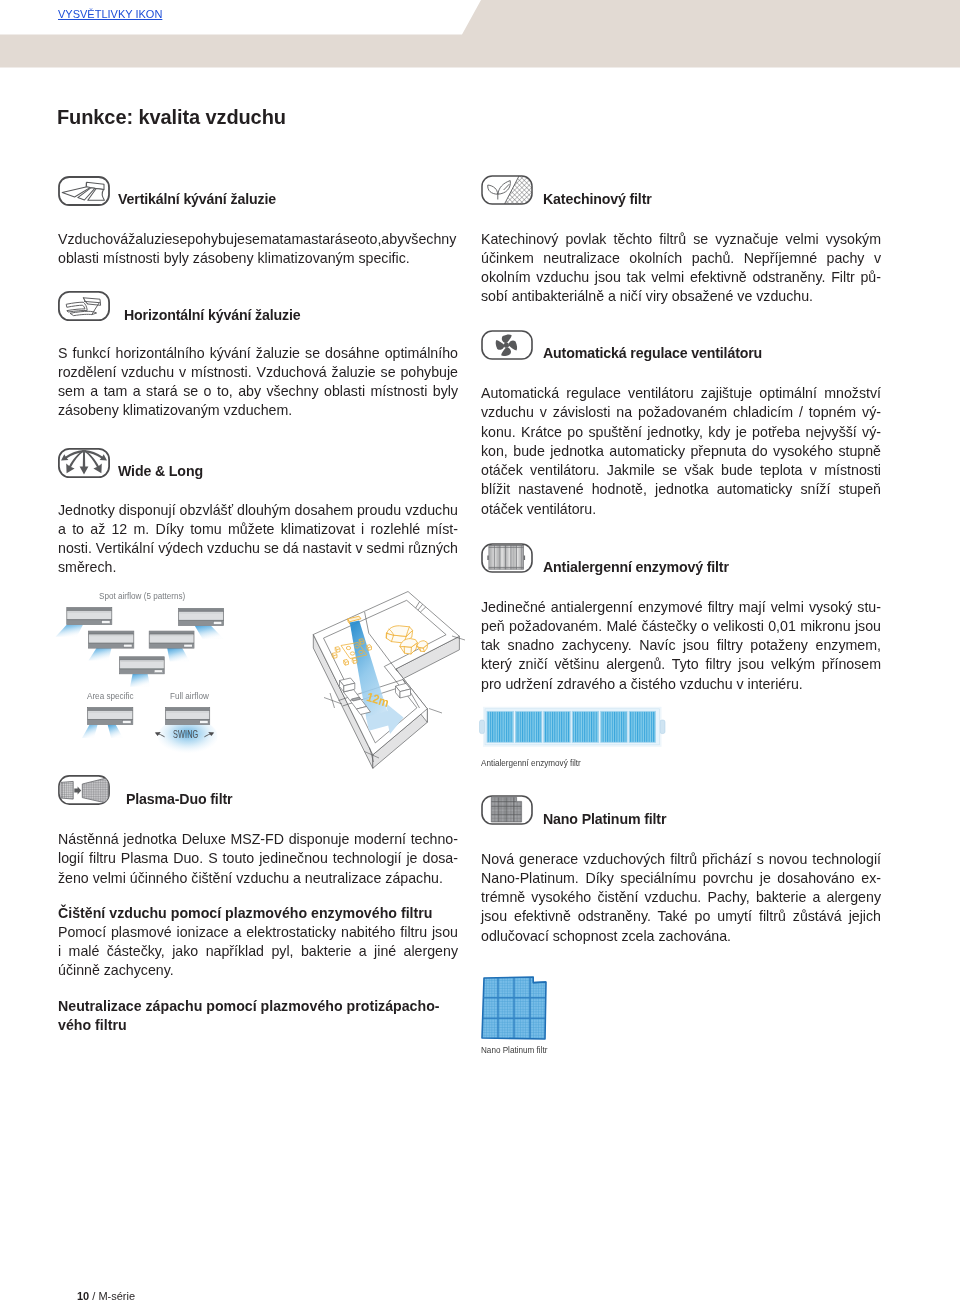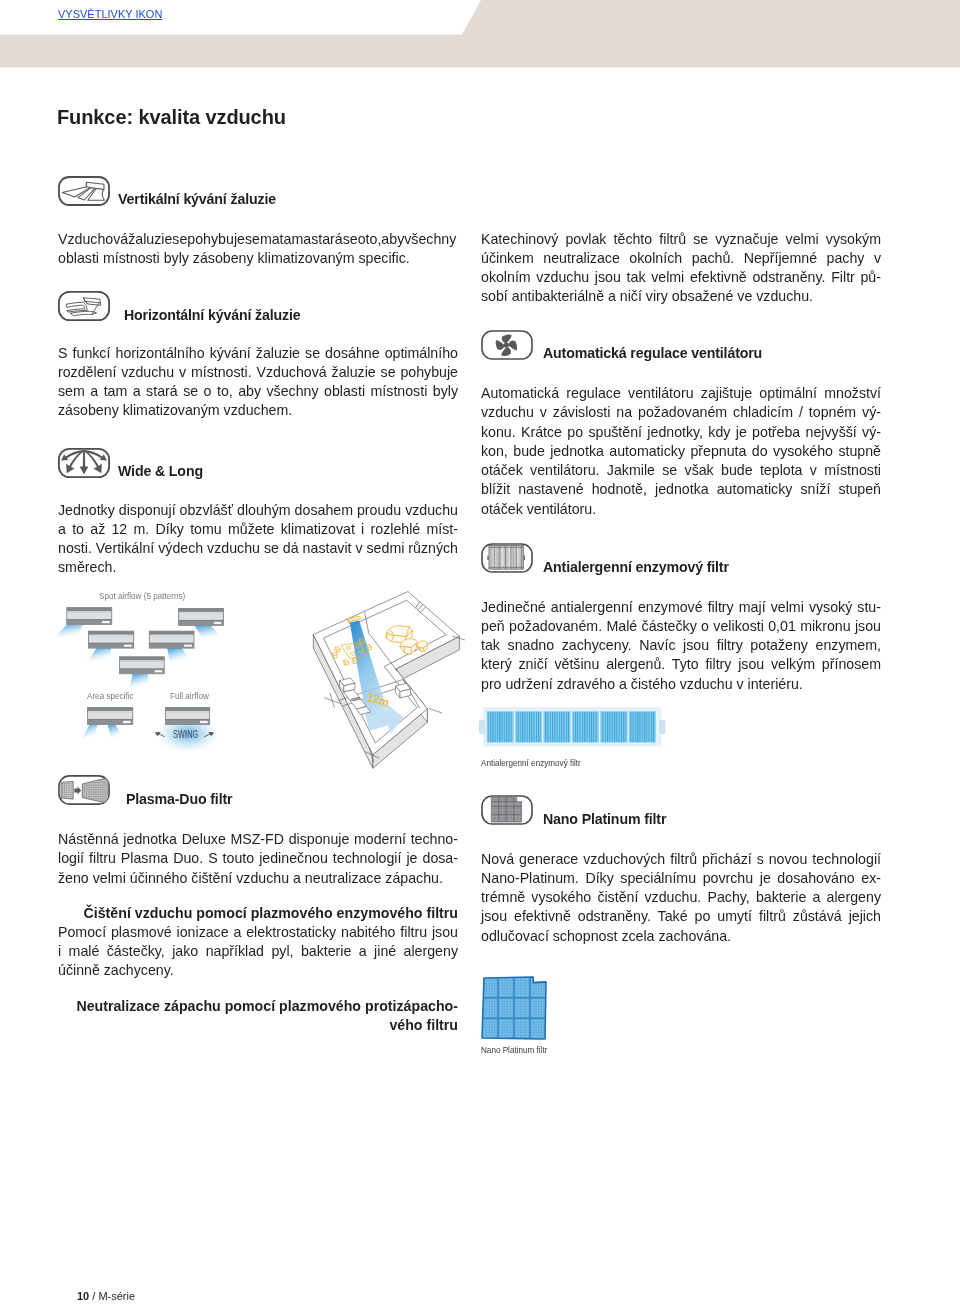--- a/index.html
+++ b/index.html
@@ -6,21 +6,21 @@
   html,body{margin:0;padding:0;background:#ffffff;}
   body{width:960px;height:1311px;position:relative;overflow:hidden;
        font-family:"Liberation Sans",sans-serif;color:#231f20;}
   .page{position:absolute;left:0;top:0;width:960px;height:1311px;background:#fff;}
   .hdr-label{position:absolute;left:58px;top:8px;font-size:11px;color:#1d4ed8;white-space:nowrap;text-decoration:underline;}
   .hdr-band{position:absolute;left:0;top:0;width:960px;height:70px;}
   .page-title{position:absolute;left:57px;top:106px;font-size:20px;font-weight:bold;letter-spacing:-0.1px;white-space:nowrap;}
   .icon-row{position:absolute;display:flex;align-items:center;}
   .icon-title{font-size:14.2px;font-weight:bold;letter-spacing:-0.15px;white-space:nowrap;}
   p.body{margin:0;font-size:14.2px;line-height:19.25px;text-align:justify;hyphens:manual;-webkit-hyphens:manual;}
-  .sub-h{font-size:14.2px;font-weight:bold;line-height:19.25px;margin:0;hyphens:manual;text-align:right;-webkit-hyphens:manual;}
+  .sub-h{font-size:14.2px;font-weight:bold;line-height:19.25px;margin:0;hyphens:manual;-webkit-hyphens:manual;}
   .footer{position:absolute;left:57px;top:1290px;font-size:11px;white-space:nowrap;margin-left:20px;}
   .footer .pg{font-weight:bold;}
   svg{display:block;overflow:visible;}
   .diagram{position:absolute;left:0;top:0;}
   .dlabel{position:absolute;font-size:9.5px;color:#7a7d80;white-space:nowrap;
           transform:scaleX(0.855);transform-origin:left top;}
   .dlabel.swing{font-size:11.4px;color:#4d4d4f;letter-spacing:0.2px;
           transform:scaleX(0.64);transform-origin:left top;}
   .cap{position:absolute;font-size:9.5px;color:#3c3c3c;white-space:nowrap;
           transform:scaleX(0.855);transform-origin:left top;}
@@ -104,20 +104,44 @@
 <path d="M24.3 9.0 L50.5 2.5 L50.5 28.6 L24.3 22.6 Z" fill="url(#pdgrid2)" stroke="#6d6e71" stroke-width="0.85" stroke-linejoin="round"></path>
 </g>
 <path d="M16.3 13.5 L19.6 13.5 L19.6 11.6 L23.2 15.6 L19.6 19.4 L19.6 17.5 L16.3 17.5 Z" fill="#58595b"></path>
 </svg>
     <div class="icon-title" style="margin-left:16px;margin-top:17.0px;">Plasma-Duo filtr</div>
   </div>
   <p class="body" style="position:absolute;left:58px;top:830.0px;width:400px;">Nástěnná jednotka Deluxe MSZ-FD disponuje moderní techno­logií filtru Plasma Duo. S touto jedinečnou technologií je dosa­ženo velmi účinného čištění vzduchu a neutralizace zápachu.</p>
   <div class="sub-h" style="position:absolute;left:58px;top:903.5px;width:400px;">Čištění vzduchu pomocí plazmového enzymového filtru</div>
   <p class="body" style="position:absolute;left:58px;top:922.5px;width:400px;">Pomocí plasmové ionizace a elektrostaticky nabitého filtru jsou i malé částečky, jako například pyl, bakterie a jiné alergeny účinně zachyceny.</p>
   <div class="sub-h" style="position:absolute;left:58px;top:997.0px;width:400px;">Neutralizace zápachu pomocí plazmového protizápacho­vého filtru</div>
+  <div class="icon-row" style="left:481px;top:173.5px;">
+    <svg width="52" height="30" viewBox="0 0 52 30">
+<defs>
+<clipPath id="cfclip">
+            <rect x="1.0" y="1.0" width="50.0" height="28.0" rx="10.2" ry="10.2"></rect>
+          </clipPath>
+<pattern id="cfmesh" width="3.4" height="3.4" patternUnits="userSpaceOnUse" patternTransform="rotate(45)">
+<path d="M0 0 H3.4 M0 0 V3.4" stroke="#58595b" stroke-width="0.75" fill="none"></path>
+</pattern>
+</defs>
+<g clip-path="url(#cfclip)">
+<path d="M23.0 30 L38.5 0 L52 0 L52 30 Z" fill="url(#cfmesh)"></path>
+<path d="M23.0 30 L38.5 0" stroke="#58595b" stroke-width="0.9" fill="none"></path>
+</g>
+<rect x="1.0" y="1.0" width="50.0" height="28.0" rx="10.2" ry="10.2" fill="none" stroke="#4d4d4f" stroke-width="1.5"></rect>
+<g fill="none" stroke="#58595b" stroke-width="0.9">
+<path d="M16.8 24.5 L16.8 18.5"></path>
+<path d="M16.6 19.2 C16.6 14.2 12.7 10.8 6.8 10.0 C6.2 15.6 10.2 19.0 16.6 19.2 Z"></path>
+<path d="M17.0 19.2 C17.4 13.0 22.0 8.0 29.2 5.6 C30.4 13.4 25.0 18.6 17.0 19.2 Z"></path>
+<path d="M22.6 15.0 C24.6 13.0 26.6 11.0 28.2 9.2"></path>
+</g>
+</svg>
+    <div class="icon-title" style="margin-left:10px;margin-top:17.0px;">Katechinový filtr</div>
+  </div>
   <p class="body" style="position:absolute;left:481px;top:229.5px;width:400px;">Katechinový povlak těchto filtrů se vyznačuje velmi vysokým účinkem neutralizace okolních pachů. Nepříjemné pachy v okolním vzduchu jsou tak velmi efektivně odstraněny. Filtr pů­sobí antibakteriálně a ničí viry obsažené ve vzduchu.</p>
   <div class="icon-row" style="left:481px;top:328.0px;">
     <svg width="52" height="30" viewBox="0 0 52 30">
 <rect x="1.0" y="1.0" width="50.0" height="28.0" rx="10.2" ry="10.2" fill="#fff" stroke="#4d4d4f" stroke-width="1.6"></rect>
 <g fill="#58595b">
 <path d="M 25.98 12.7 C 27.57 10.81 30.31 7.82 30.68 5.17 C 28.65 3.97 25.55 4.4 21.7 6.06 C 20.0 8.53 20.88 10.82 22.96 12.38 L 24.06 12.97 Z"></path>
 <path d="M 27.9 15.78 C 29.79 17.37 32.78 20.11 35.43 20.48 C 36.63 18.45 36.2 15.35 34.54 11.5 C 32.07 9.8 29.78 10.68 28.22 12.76 L 27.63 13.86 Z"></path>
 <path d="M 24.82 17.7 C 23.23 19.59 20.49 22.58 20.12 25.23 C 22.15 26.43 25.25 26.0 29.1 24.34 C 30.8 21.87 29.92 19.58 27.84 18.02 L 26.74 17.43 Z"></path>
 <path d="M 22.9 14.62 C 21.01 13.03 18.02 10.29 15.37 9.92 C 14.17 11.95 14.6 15.05 16.26 18.9 C 18.73 20.6 21.02 19.72 22.58 17.64 L 23.17 16.54 Z"></path>
 <circle cx="25.4" cy="15.2" r="2.6"></circle>

